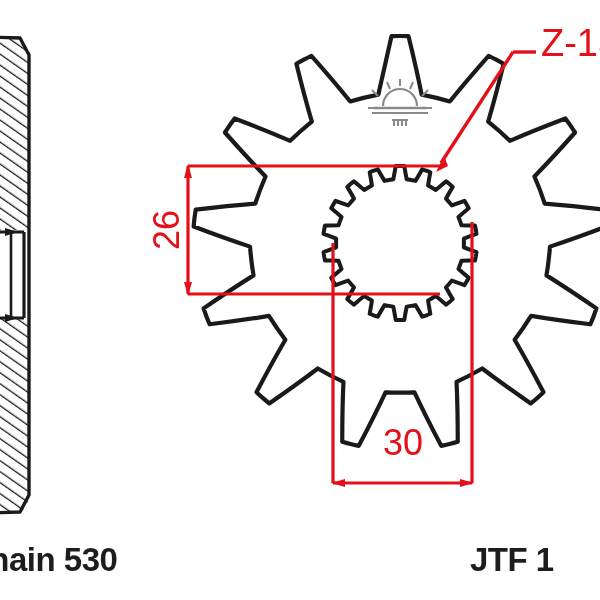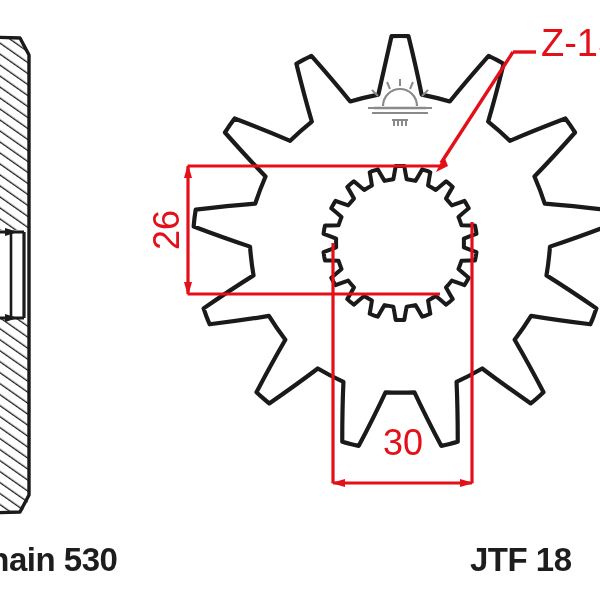--- a/index.html
+++ b/index.html
@@ -142,16 +142,16 @@
     <g>
       <line x1="441" y1="163" x2="513" y2="52" stroke="#e31019" stroke-width="3.4"></line>
       <line x1="513" y1="52" x2="536" y2="52" stroke="#e31019" stroke-width="3.4"></line>
       <path d="M 436 172 L 444 156 L 448 166 Z" fill="#e31019"></path>
       <text id="zcount-text" x="541" y="46" fill="#e31019" font-family="Liberation Sans, sans-serif" font-size="38" text-anchor="start" dominant-baseline="middle">Z-13</text>
     </g>
   </svg>
 
   <div id="caption-row">
     <span class="caption-text" id="chain-label">Chain 530</span>
-    <span class="caption-text" id="part-label">JTF 18</span>
+    <span class="caption-text" id="part-label">JTF 1</span>
   </div>
 
 </div>
 
 </body></html>

